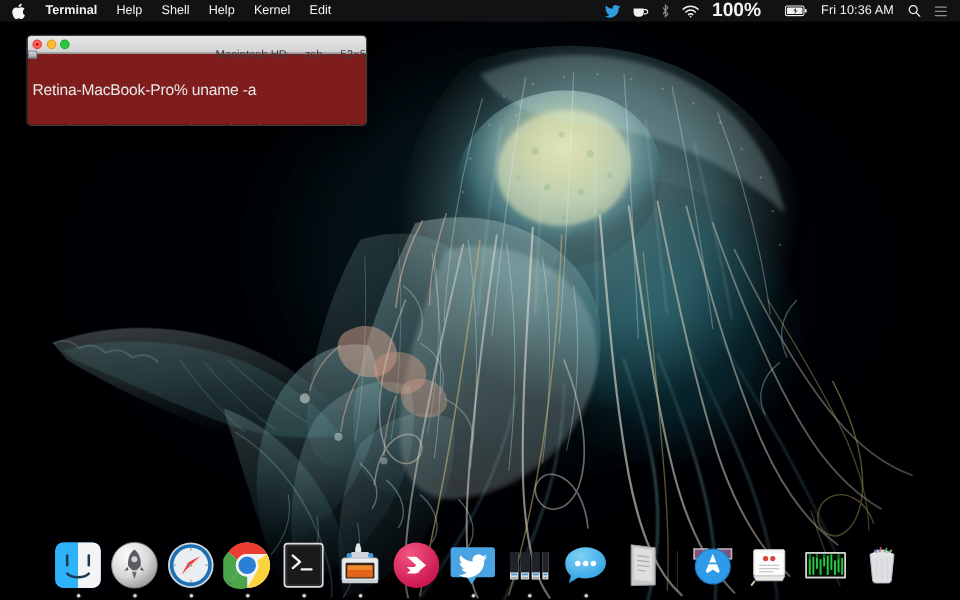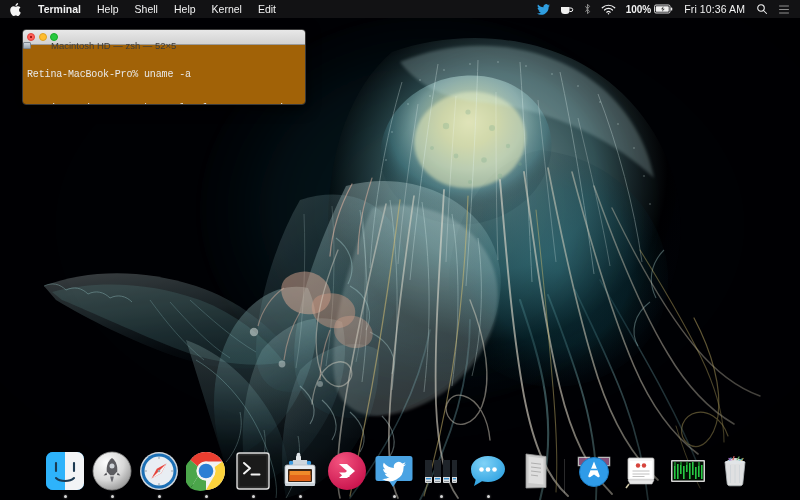--- a/index.html
+++ b/index.html
@@ -38,21 +38,21 @@
   .mb-item.app-name { font-weight:bold; }
   .mb-apple { padding:0 9px 0 3px; display:flex; align-items:center; }
   .mb-spacer { flex:1; }
   .mb-right { display:flex; align-items:center; gap:0; }
   .mb-status {
     padding:0 5px; height:18px;
     display:flex; align-items:center; justify-content:center;
     white-space:nowrap; cursor:default;
   }
   .mb-clock { font-size:10.5px; padding:0 6px; letter-spacing:0.1px; }
-  .mb-batt-pct { font-size:10px; font-weight:bold; padding-right:3px; }
+  .mb-batt-pct { font-size:16px; font-weight:bold; padding-right:20px; }
 
   
   #terminal {
     position:absolute; left:22px; top:29px;
     width:284px; height:76px;
     z-index:30;
     box-shadow:0 3px 14px rgba(0,0,0,0.75);
     border-radius:4px;
     overflow:hidden;
     border:1px solid #3a3a3a;
@@ -70,36 +70,36 @@
   .tl.red    { background:#ff5f57; border:0.5px solid #e0443e; }
   .tl.yellow { background:#ffbd2e; border:0.5px solid #dea123; }
   .tl.green  { background:#28c940; border:0.5px solid #1aab29; }
   .tl.red::after {
     content:""; position:absolute; left:50%; top:50%;
     width:2.5px; height:2.5px; margin:-1.25px 0 0 -1.25px;
     background:#7d0000; border-radius:50%;
   }
   #term-title {
     position:absolute; left:0; right:0; top:0; height:31px;
-    display:flex; align-items:center; justify-content:flex-start;
+    display:flex; align-items:center; justify-content:space-between;
     font-size:9.5px; color:#3c3c3c;
     pointer-events:none; gap:20px;
   }
   .hd-icon {
     width:8px; height:7px; border-radius:1px;
     background:linear-gradient(to bottom,#cfd6dd,#9aa5af);
     border:0.5px solid #7d868f;
     display:inline-block;
   }
   #term-body {
-    background:#a16207;
+    background:#7f1d1d;
     height:61px;
     padding:1px 3px 0 4px;
-    font-family:Liberation Mono, monospace;
-    font-size:10px;
+    font-family:Liberation Sans, sans-serif;
+    font-size:13px;
     line-height:11.4px;
     color:#e8e8e8;
     letter-spacing:-0.15px;
     white-space:pre;
     overflow:hidden;
   }
   .term-line { white-space:pre; }
 
   
   #dock {

